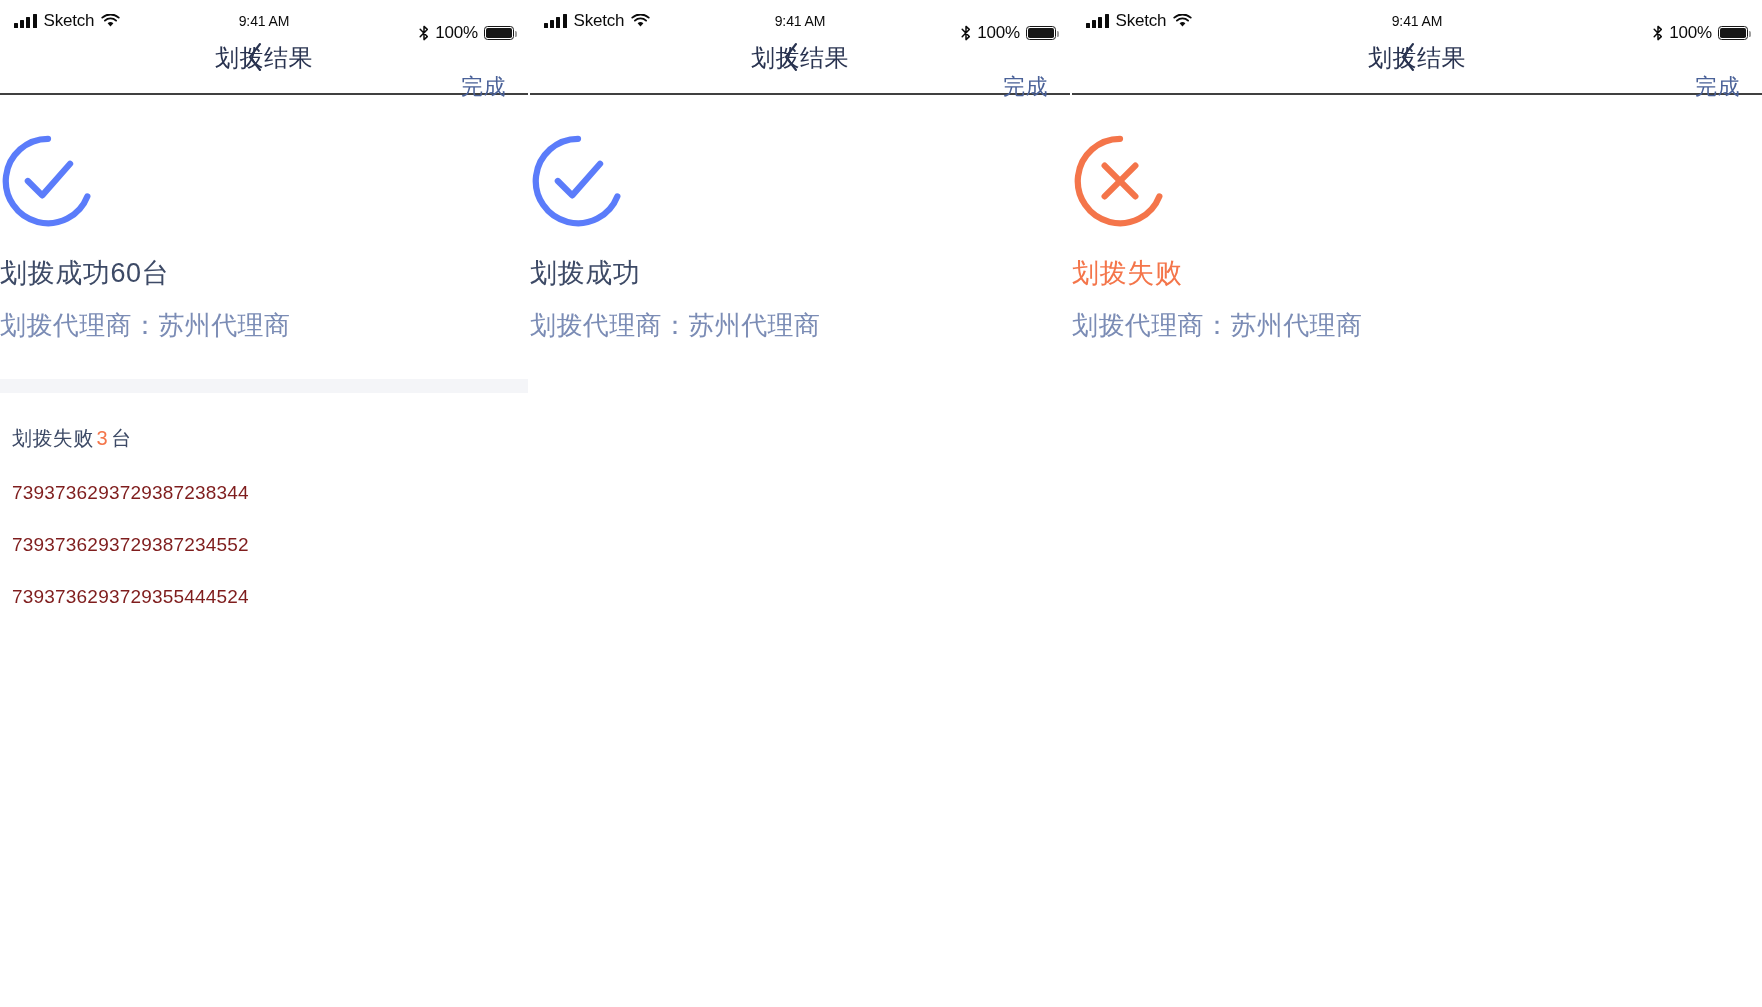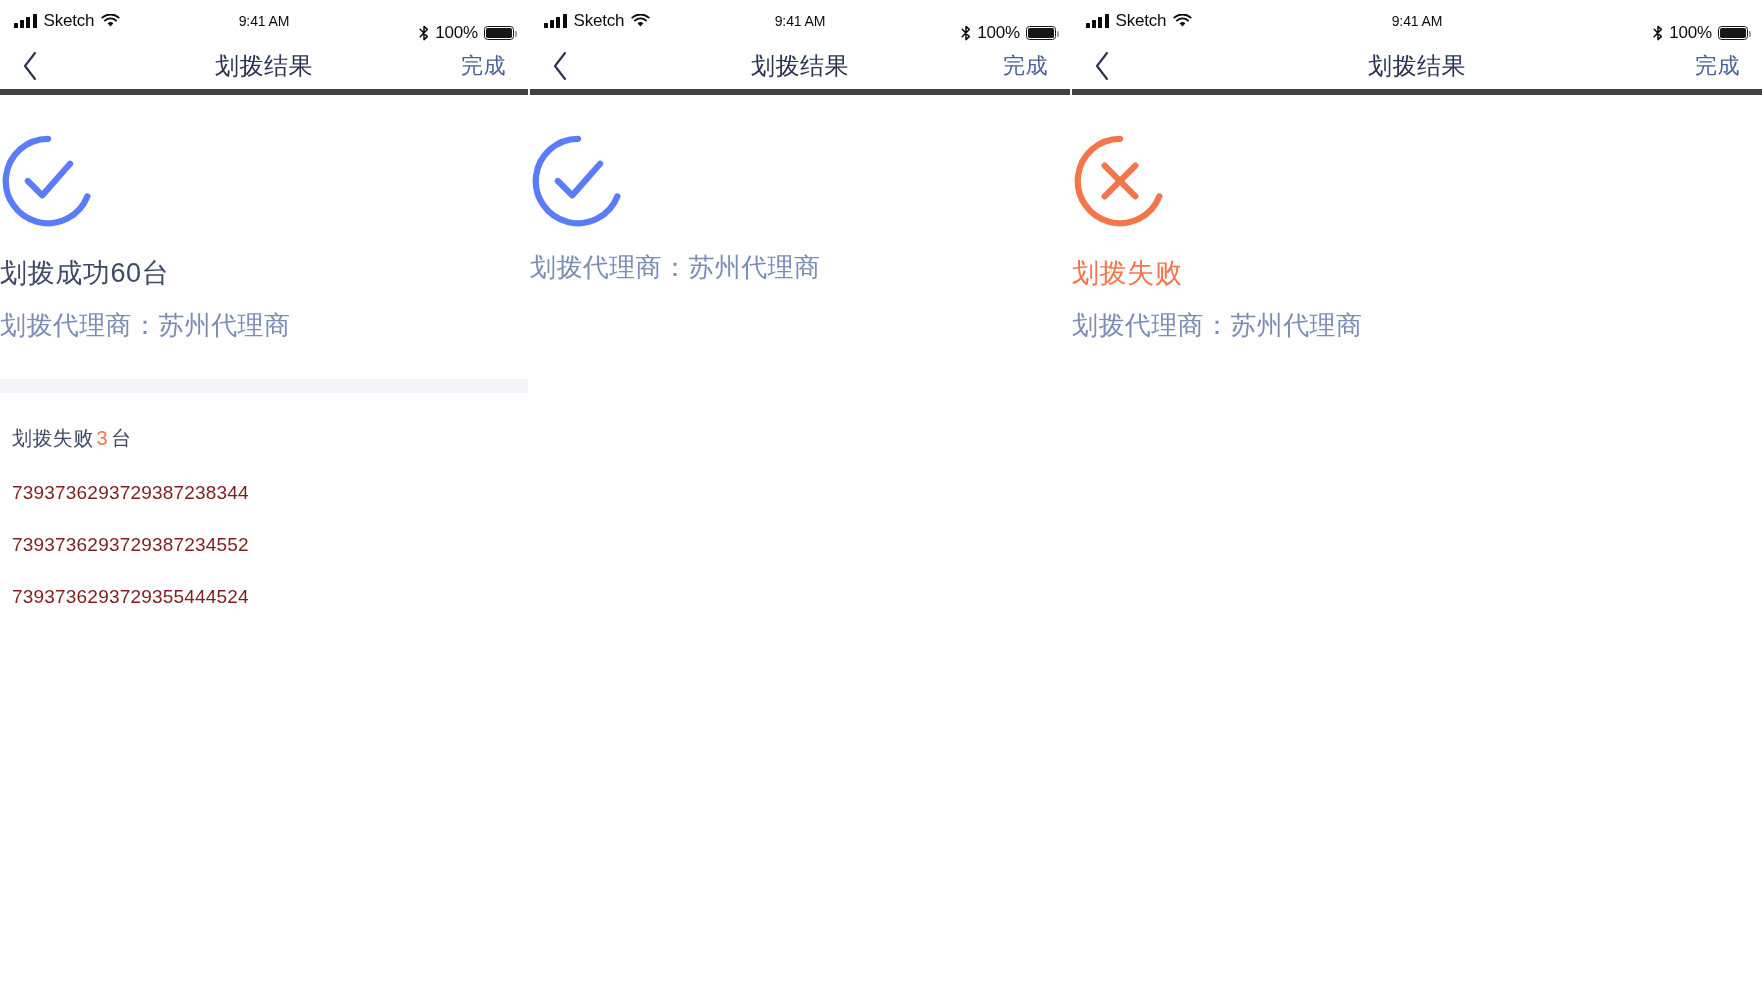--- a/index.html
+++ b/index.html
@@ -122,21 +122,22 @@
   }
 
   
   .navbar {
     position: relative;
     height: 53px;
     display: flex;
     align-items: center;
     padding: 0 22px;
     box-sizing: border-box;
-    border-bottom: 6px solid #404040;
+    border-bottom: 2px solid #404040;
+    flex-direction: column;
   }
   .nav-back {
     width: 34px;
     height: 34px;
     display: flex;
     align-items: center;
     justify-content: flex-start;
     cursor: pointer;
   }
   .nav-title {
@@ -316,20 +317,21 @@
       <div class="nav-action">完成</div>
     </div>
 
     <div class="result-block">
       <span class="result-icon">
         <svg width="96" height="96" viewBox="0 0 100 100">
           <path d="M50 6 a44 44 0 1 0 41 60" stroke="#5b7cfa" stroke-width="6.5" fill="none" stroke-linecap="round"></path>
           <path d="M29 50 L44 65 L73 32" stroke="#5b7cfa" stroke-width="6.5" fill="none" stroke-linecap="round" stroke-linejoin="round"></path>
         </svg>
       </span>
+      <div class="result-title">划拨成功</div>
       <div class="result-sub">划拨代理商：苏州代理商</div>
     </div>
   </div>
 
   <div class="panel panel-3">
 
     <div class="statusbar">
       <div class="sb-left">
         <span class="signal-bars">
             <i></i>

